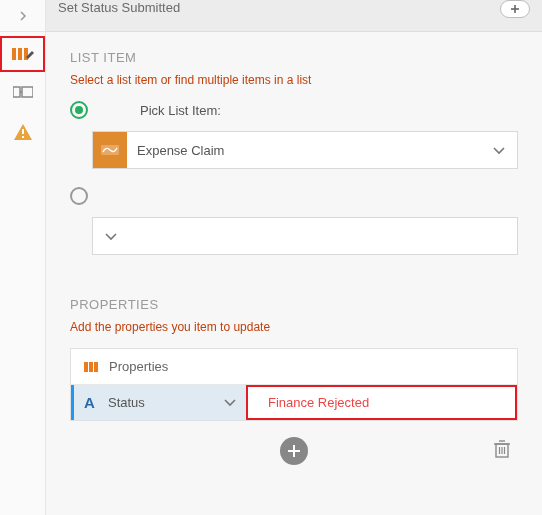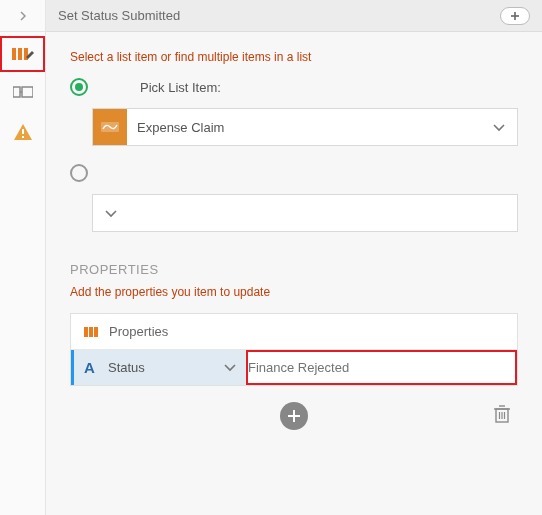--- a/index.html
+++ b/index.html
@@ -2,45 +2,45 @@
 <html><head>
 <meta charset="utf-8">
 <style>
   * { box-sizing: border-box; margin: 0; padding: 0; font-family: -apple-system, 'Segoe UI', Arial, sans-serif; }
   body { width: 542px; height: 515px; background: #f7f7f7; display: flex; overflow: hidden; }
   .leftbar { width: 46px; background: #fafafa; border-right: 1px solid #e5e5e5; display: flex; flex-direction: column; align-items: center; }
   .leftbar .toggle { width: 100%; height: 32px; display: flex; align-items: center; justify-content: center; border-bottom: 1px solid #e5e5e5; cursor: pointer; }
   .leftbar .icon-slot { width: 100%; height: 40px; display: flex; align-items: center; justify-content: center; cursor: pointer; position: relative; }
   .redbox { border: 2px solid #e31b23; }
   .main { flex: 1; display: flex; flex-direction: column; }
-  .titlebar { height: 32px; background: #ececec; border-bottom: 1px solid #ddd; display: flex; align-items: center; padding: 0 12px; color: #6a6a6a; font-size: 13px; }
+  .titlebar { height: 32px; background: #ececec; border-bottom: 1px solid #ddd; display: flex; align-items: flex-start; padding: 0 12px; color: #6a6a6a; font-size: 13px; }
   .titlebar .spacer { flex: 1; }
   .eye-btn { width: 30px; height: 18px; border: 1px solid #bdbdbd; border-radius: 9px; background: #fff; display: flex; align-items: center; justify-content: center; cursor: pointer; }
   .content { padding: 18px 24px 10px 24px; overflow-y: auto; flex: 1; }
   .section-head { color: #9a9a9a; font-size: 13px; letter-spacing: .5px; margin-bottom: 8px; }
   .section-sub { color: #c2410c; font-size: 12px; margin-bottom: 14px; }
   .radio-row { display: flex; align-items: center; margin-bottom: 12px; font-size: 13px; color: #555; cursor: pointer; gap: 42px; }
   .radio { width: 18px; height: 18px; border: 2px solid #999; border-radius: 50%; margin-right: 10px; display: flex; align-items: center; justify-content: center; }
   .radio.sel { border-color: #27ae60; }
   .radio.sel::after { content:''; width: 8px; height: 8px; border-radius: 50%; background: #27ae60; }
   .dropdown { display: flex; align-items: center; border: 1px solid #d9d9d9; background: #fff; height: 38px; margin-left: 22px; margin-bottom: 18px; cursor: pointer; }
   .dropdown .icon-sq { width: 34px; height: 100%; background: #e08a2e; display: flex; align-items: center; justify-content: center; }
   .dropdown .dd-label { flex: 1; padding: 0 10px; font-size: 13px; color: #555; }
   .dropdown .chev { padding: 0 12px; color: #888; }
   .dropdown.muted .dd-label { color: #aaa; }
-  .prop-block { margin-top: 30px; }
+  .prop-block { margin-top: 42px; }
   .prop-table { border: 1px solid #e0e0e0; background: #fff; margin-top: 14px; }
   .prop-header { display: flex; align-items: center; padding: 10px 12px; border-bottom: 1px solid #e8e8e8; font-size: 13px; color: #666; }
   .prop-header .hicon { width: 18px; height: 14px; margin-right: 8px; display:flex; align-items:center; justify-content:center; }
   .prop-row { display: flex; border-left: 3px solid #2196f3; }
   .prop-cell-key { width: 172px; background: #dfeaf2; display: flex; align-items: center; padding: 8px 10px; font-size: 13px; color: #555; }
   .prop-cell-key .ticon { width: 16px; margin-right: 8px; color:#2a6aa8; font-weight:bold; font-size:15px; }
   .prop-cell-key .kchev { margin-left: auto; color: #888; }
   .prop-cell-val { flex: 1; padding: 0; }
-  .prop-cell-val .valbox { border: 2px solid #e31b23; height: 100%; display: flex; align-items: center; padding: 8px 0; font-size: 13px; color: #737373; background:#fff; }
+  .prop-cell-val .valbox { border: 2px solid #e31b23; height: 100%; display: flex; align-items: center; padding: 8px 20px; font-size: 13px; color: #ef4444; background:#fff; }
   .actions { display: flex; align-items: center; justify-content: center; padding: 16px 0 4px 0; position: relative; }
   .add-btn { width: 28px; height: 28px; border-radius: 50%; background: #878787; color: #fff; display: flex; align-items: center; justify-content: center; font-size: 18px; cursor: pointer; }
   .trash-btn { position: absolute; right: 8px; color: #8a8a8a; font-size: 18px; cursor: pointer; }
 </style>
 </head>
 <body>
 
 <div class="leftbar">
   <div class="toggle">
     <svg width="10" height="10" viewBox="0 0 10 10">
@@ -77,20 +77,21 @@
     <span class="spacer"></span>
     <span class="eye-btn">
       <svg width="10" height="10" viewBox="0 0 10 10">
           <line x1="5" y1="1" x2="5" y2="9" stroke="#666" stroke-width="1.6"></line>
           <line x1="1" y1="5" x2="9" y2="5" stroke="#666" stroke-width="1.6"></line>
         </svg>
     </span>
   </div>
 
   <div class="content">
+    <div class="section-head">LIST ITEM</div>
     <div class="section-sub">Select a list item or find multiple items in a list</div>
 
     <div class="radio-row">
       <span class="radio sel"></span>
       <span>Pick List Item:</span>
     </div>
     <div class="dropdown">
       <span class="icon-sq">
         <svg width="18" height="14" viewBox="0 0 18 14">
             <rect x="0" y="2" width="18" height="10" rx="1" fill="#fff" opacity=".25"></rect>

